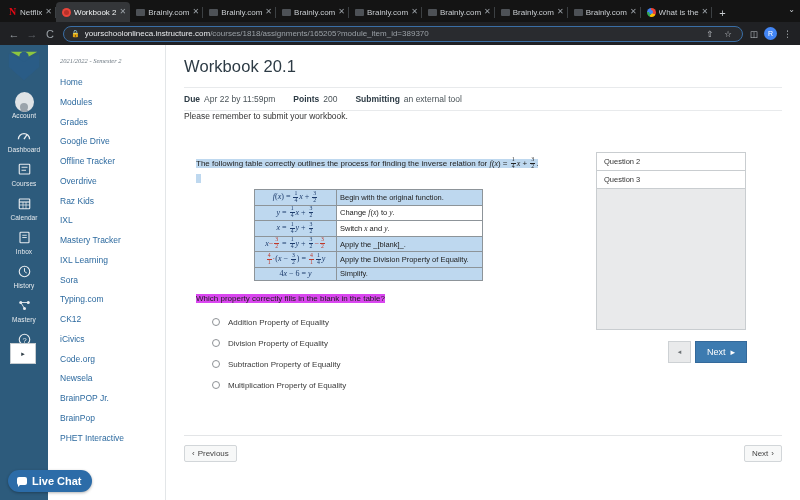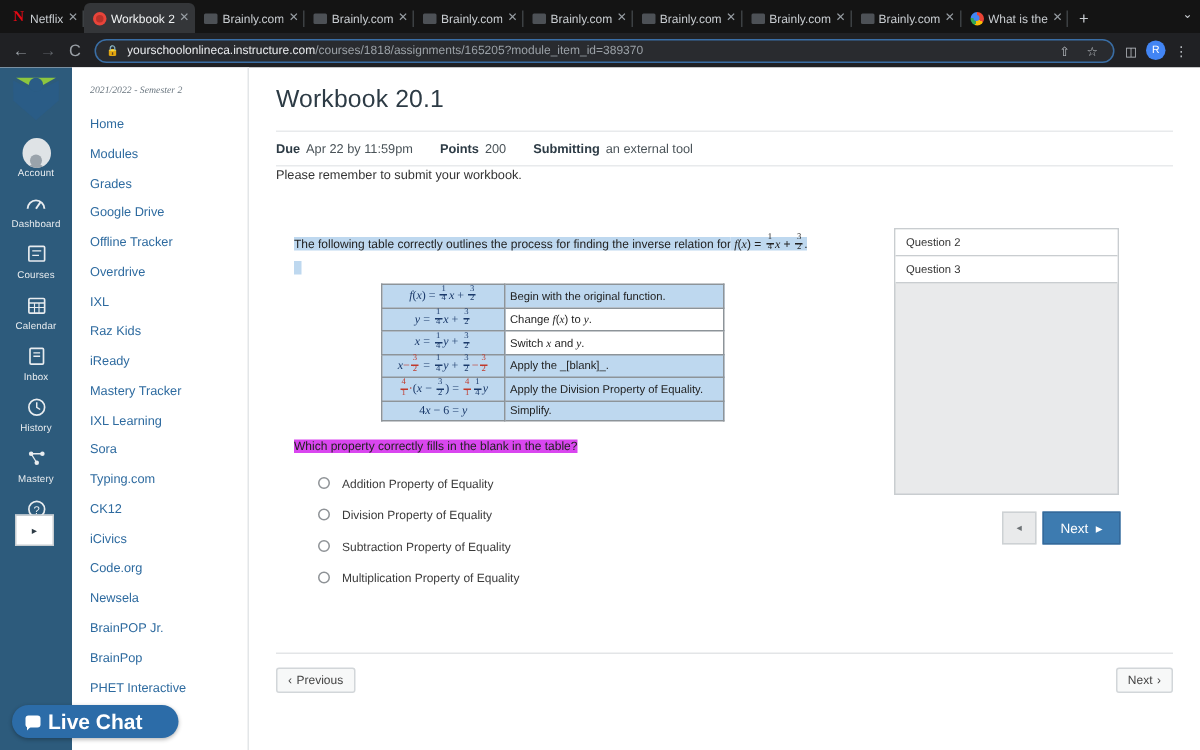--- a/index.html
+++ b/index.html
@@ -245,22 +245,22 @@
   .livechat {
     position: absolute;
     left: 8px; bottom: 8px;
     background: #2c6ca8;
     color: #fff;
     border-radius: 14px;
     height: 22px;
     display: flex;
     align-items: center;
     gap: 5px;
-    padding: 0 24px 0 9px;
-    font-size: 14px;
+    padding: 0 10px 0 9px;
+    font-size: 11px;
     font-weight: bold;
     z-index: 40;
     box-shadow: 0 1px 3px rgba(0,0,0,.3);
   }
   .chat-bubble {
     width: 10px; height: 8px;
     background: #fff;
     border-radius: 2px;
     position: relative;
   }
@@ -648,23 +648,22 @@
     </div>
 
     <div class="coursenav">
       <div class="course-term">2021/2022 - Semester 2</div>
       <a class="cn-item">Home</a>
       <a class="cn-item">Modules</a>
       <a class="cn-item">Grades</a>
       <a class="cn-item">Google Drive</a>
       <a class="cn-item">Offline Tracker</a>
       <a class="cn-item">Overdrive</a>
+      <a class="cn-item">Raz Kids</a>
       <a class="cn-item">IXL</a>
-      <a class="cn-item">Raz Kids</a>
-      <a class="cn-item">iReady</a>
       <a class="cn-item">Mastery Tracker</a>
       <a class="cn-item">IXL Learning</a>
       <a class="cn-item">Sora</a>
       <a class="cn-item">Typing.com</a>
       <a class="cn-item">CK12</a>
       <a class="cn-item">iCivics</a>
       <a class="cn-item">Code.org</a>
       <a class="cn-item">Newsela</a>
       <a class="cn-item">BrainPOP Jr.</a>
       <a class="cn-item">BrainPop</a>

